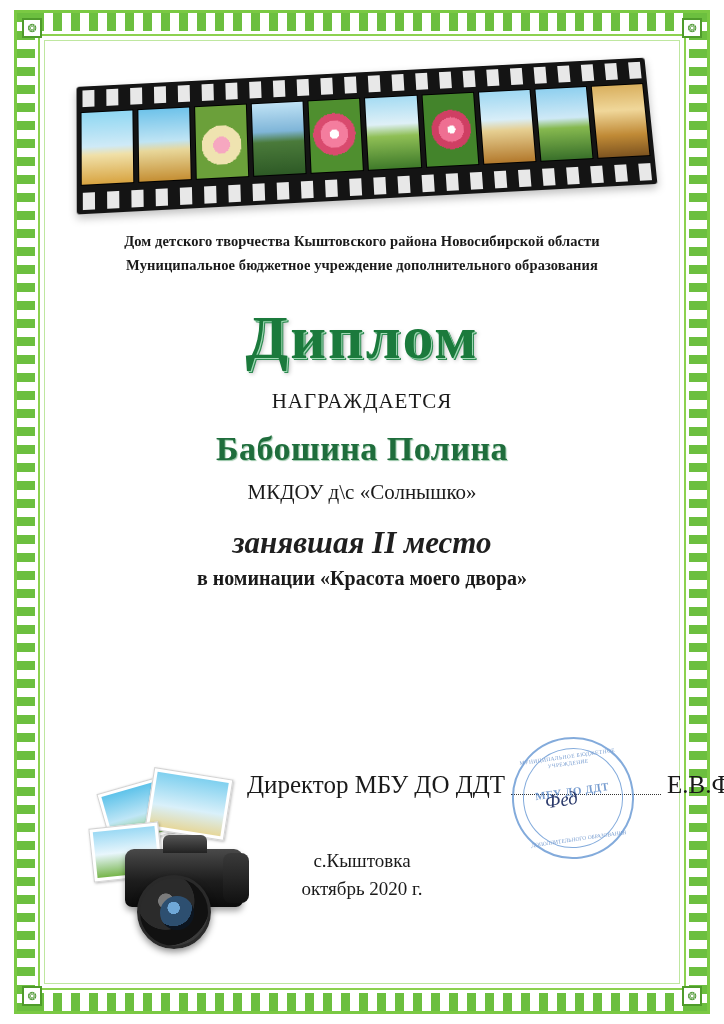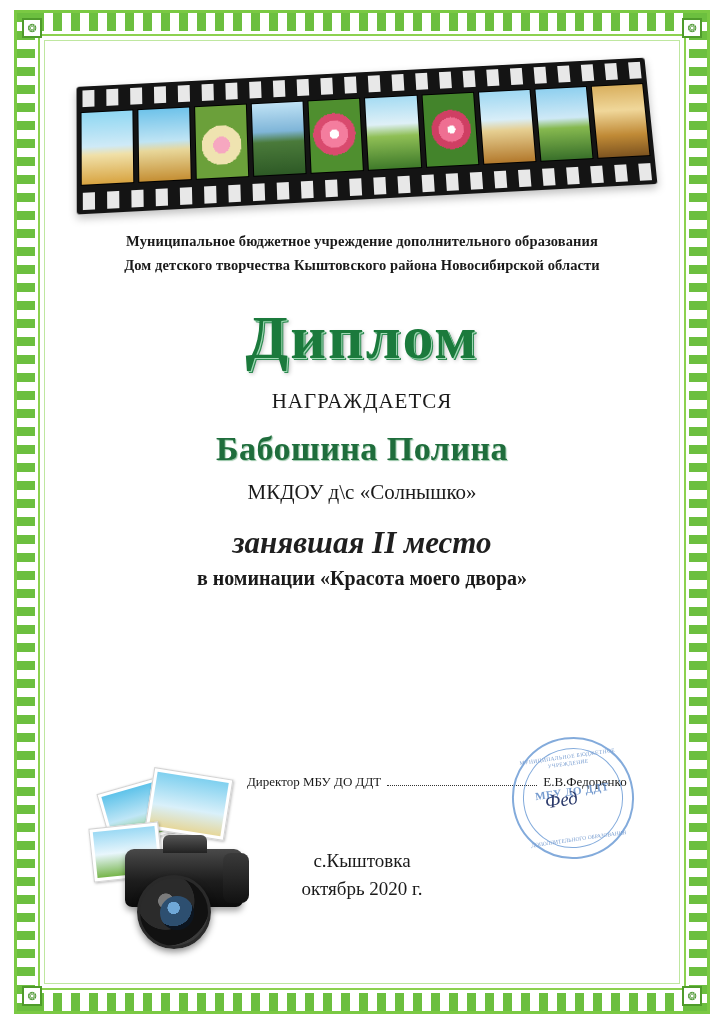--- a/index.html
+++ b/index.html
@@ -245,21 +245,21 @@
   }
 
   .sign-row {
     position: absolute;
     left: 190px;
     right: 8px;
     top: 34px;
     display: flex;
     align-items: flex-end;
     justify-content: flex-start;
-    font-size: 13px;
+    font-size: 25px;
     white-space: nowrap;
   }
   .sign-dots {
     flex: 0 0 auto;
     width: 150px;
     border-bottom: 1px dotted #333;
     margin: 0 6px 4px 6px;
     height: 14px;
   }
 
@@ -435,22 +435,22 @@
             <div class="frm f5"></div>
             <div class="frm f6"></div>
             <div class="frm f7"></div>
             <div class="frm f8"></div>
             <div class="frm f9"></div>
             <div class="frm f10"></div>
           </div>
         </div>
       </div>
 
+      <div class="org-line">Дом детского творчества   Кыштовского района Новосибирской области</div>
       <div class="org-line">Муниципальное бюджетное учреждение дополнительного образования</div>
-      <div class="org-line">Дом детского творчества   Кыштовского района Новосибирской области</div>
 
       <div class="diploma-title">Диплом</div>
 
       <div class="awarded-label">НАГРАЖДАЕТСЯ</div>
       <div class="recipient-name">Бабошина Полина</div>
       <div class="recipient-org">МКДОУ д\с «Солнышко»</div>
       <div class="place-line">занявшая II место</div>
       <div class="nomination-line">в номинации «Красота моего двора»</div>
 
       <div class="camera-wrap">

